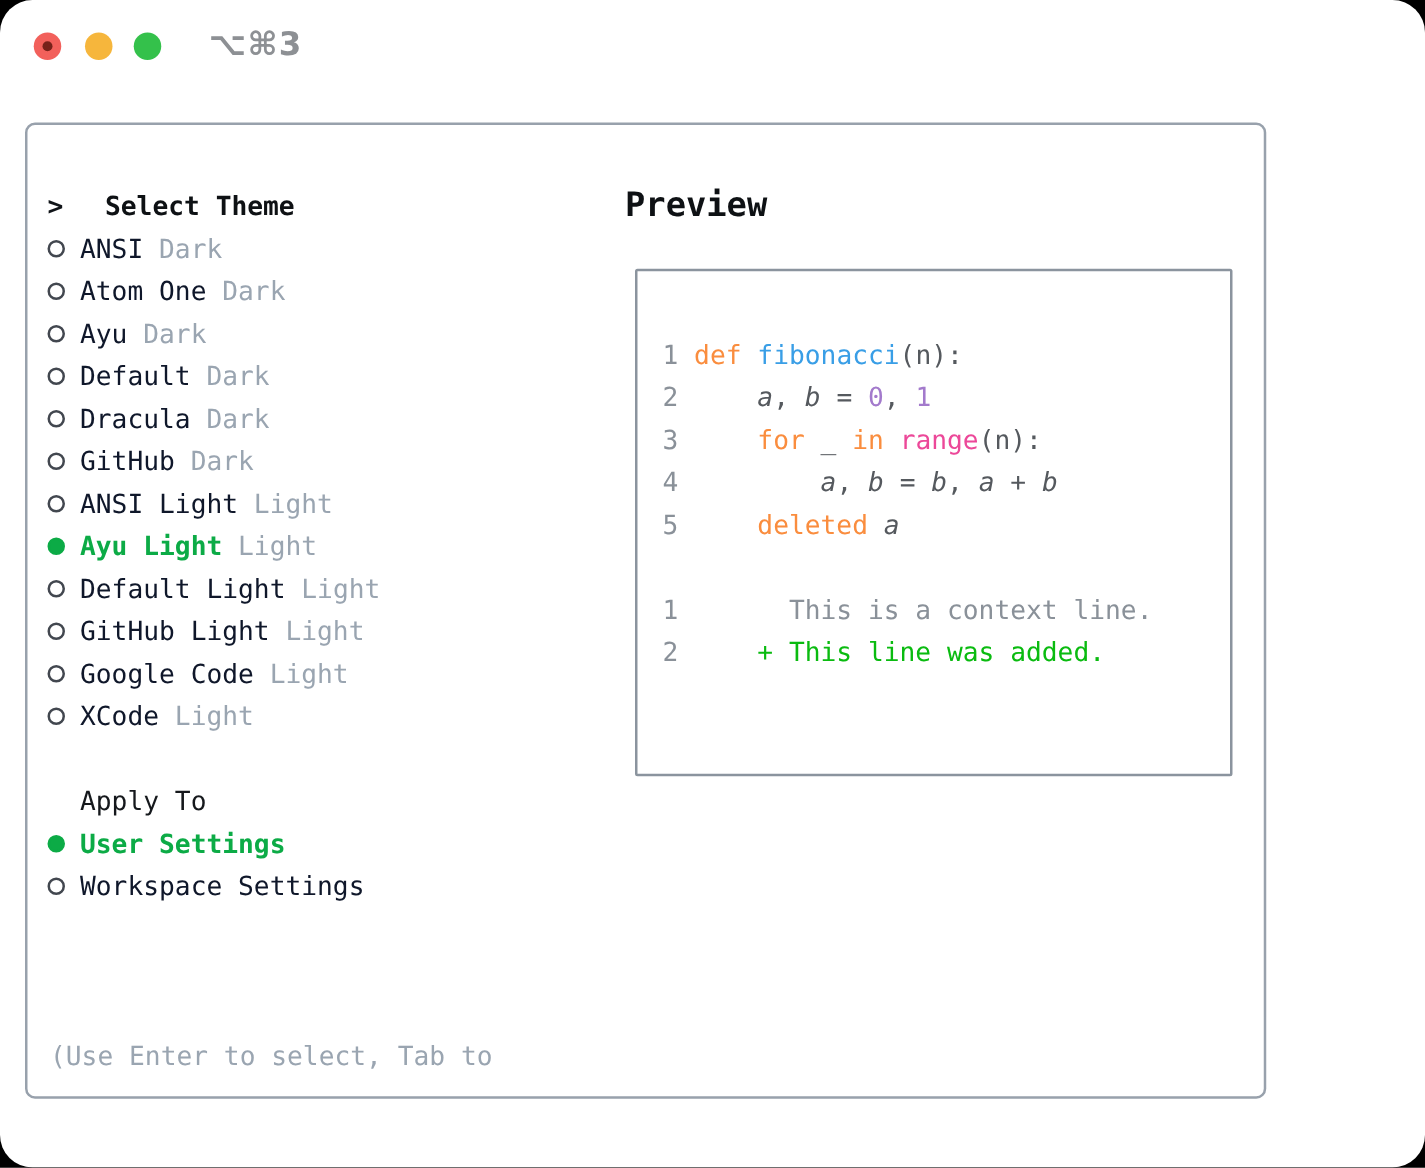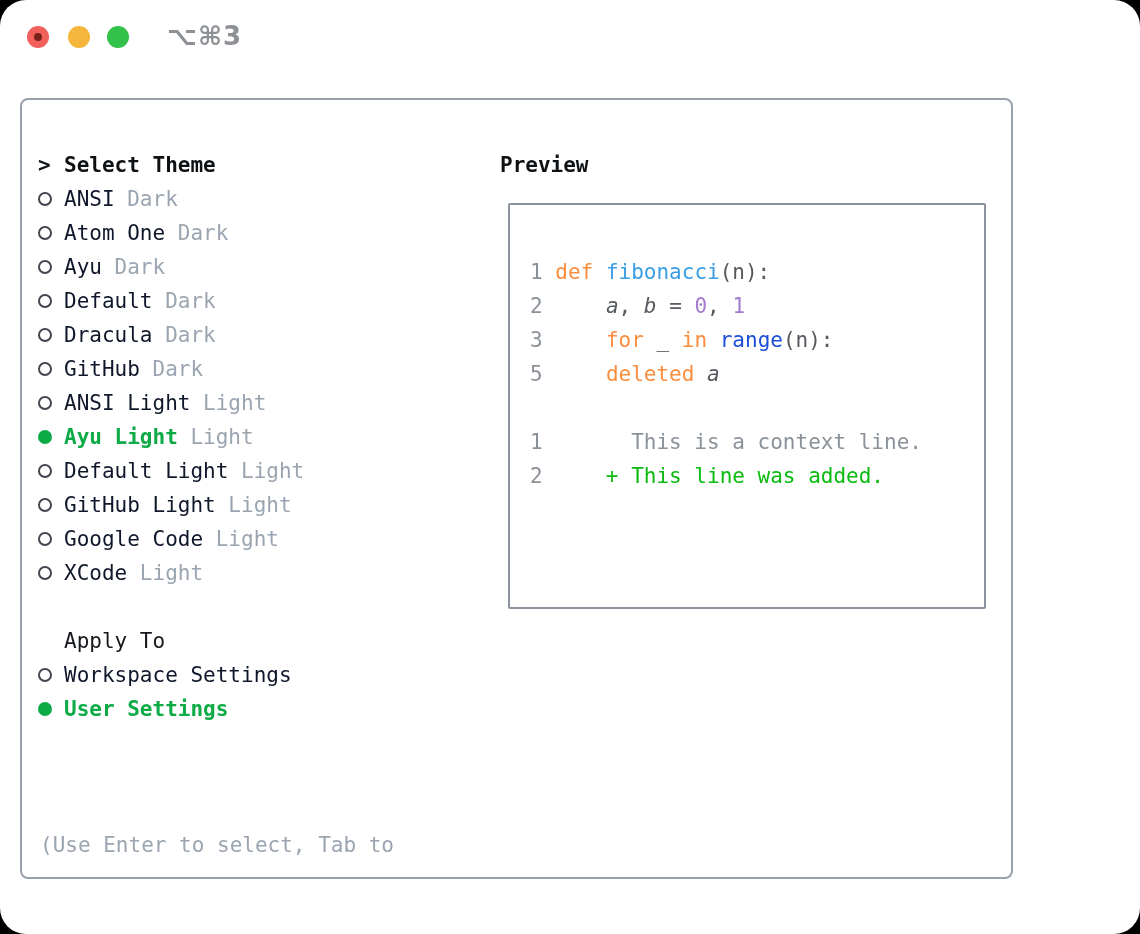--- a/index.html
+++ b/index.html
@@ -19,37 +19,37 @@
          border-radius:8px;box-sizing:border-box;background:#fff;}
   
   .row{display:flex;align-items:center;height:34px;font-size:21px;white-space:pre;}
   .marker{width:26px;display:flex;align-items:center;flex:none;}
   .prompt{font-weight:bold;color:#101418;}
   .circle{width:14px;height:14px;border:2.5px solid #42474f;border-radius:50%;box-sizing:border-box;}
   .circle.filled{background:#0cab46;border-color:#0cab46;}
   .item-label{color:#0f172a;}
   .item-label.selected{color:#0cab46;font-weight:bold;}
   .badge{color:#9aa5b1;}
-  .header-text{font-weight:bold;color:#0e1114;}
+  .header-text{font-weight:bold;color:#0e1114;margin-left:20px;}
   .apply-header{color:#15181c;}
   
   .theme-block{position:absolute;left:38px;top:148px;}
   .apply-block{position:absolute;left:38px;top:624px;}
   .footer{position:absolute;left:40px;top:760px;font-size:21px;line-height:34px;color:#9aa5b1;white-space:pre;}
   .preview-header{position:absolute;left:500px;top:148px;height:34px;line-height:34px;
-                  font-size:21px;font-weight:bold;color:#0e1114;}
-  .preview-box{position:absolute;left:508px;top:203px;width:478px;height:406px;border:2px solid #8b949e;
+                  font-size:27px;font-weight:bold;color:#0e1114;}
+  .preview-box{position:absolute;left:508px;top:215px;width:478px;height:406px;border:2px solid #8b949e;
                border-radius:2px;box-sizing:border-box;background:#fff;}
   .code{position:absolute;left:20px;top:50px;}
   .code-line{height:34px;line-height:34px;font-size:21px;white-space:pre;}
   .gut{color:#8a9199;}
   .txt{color:#55595e;}
   .kw{color:#fa8d3e;}
   .fn{color:#399ee6;}
-  .call{color:#1d4ed8;}
+  .call{color:#ec4899;}
   .num{color:#a37acc;}
   .var{color:#55595e;font-style:italic;}
   .ctx{color:#8a9199;text-align:right;}
   .del{color:#c43a28;}
   .add{color:#0abb10;}
 </style>
 </head>
 <body>
 
 <div class="stage">
@@ -84,36 +84,37 @@
           <div class="row"><span class="marker"><span class="circle"></span></span><span class="item-label">XCode</span><span class="badge"> Light</span></div>
         </div>
     </div>
 
     <div class="apply-block">
       <div class="row">
         <span class="marker"></span>
         <span class="apply-header">Apply To</span>
       </div>
       <div id="apply-items">
+          <div class="row"><span class="marker"><span class="circle filled"></span></span><span class="item-label selected">User Settings</span></div>
           <div class="row"><span class="marker"><span class="circle"></span></span><span class="item-label">Workspace Settings</span></div>
-          <div class="row"><span class="marker"><span class="circle filled"></span></span><span class="item-label selected">User Settings</span></div>
         </div>
     </div>
 
     <div class="footer">
       <div>(Use Enter to select, Tab to</div>
       <div>change focus)</div>
     </div>
 
     <div class="preview-header">Preview</div>
     <div class="preview-box">
       <div class="code" id="code-lines">
           <div class="code-line"><span class="gut">1 </span><span class="kw">def</span><span class="txt"> </span><span class="fn">fibonacci</span><span class="txt">(n):</span></div>
           <div class="code-line"><span class="gut">2 </span><span class="txt">    </span><span class="var">a</span><span class="txt">, </span><span class="var">b</span><span class="txt"> = </span><span class="num">0</span><span class="txt">, </span><span class="num">1</span></div>
           <div class="code-line"><span class="gut">3 </span><span class="txt">    </span><span class="kw">for</span><span class="txt"> _ </span><span class="kw">in</span><span class="txt"> </span><span class="call">range</span><span class="txt">(n):</span></div>
+          <div class="code-line"><span class="gut">4 </span><span class="txt">        </span><span class="var">a</span><span class="txt">, </span><span class="var">b</span><span class="txt"> = </span><span class="var">b</span><span class="txt">, </span><span class="var">a</span><span class="txt"> + </span><span class="var">b</span></div>
           <div class="code-line"><span class="gut">5 </span><span class="txt">    </span><span class="kw">deleted</span><span class="txt"> </span><span class="var">a</span></div>
           <div class="code-line"><span class="gut"></span></div>
           <div class="code-line"><span class="gut">1 </span><span class="ctx">      This is a context line.</span></div>
           <div class="code-line"><span class="gut">2 </span><span class="add">    + This line was added.</span></div>
         </div>
     </div>
 
   </div>
 </div>
 

